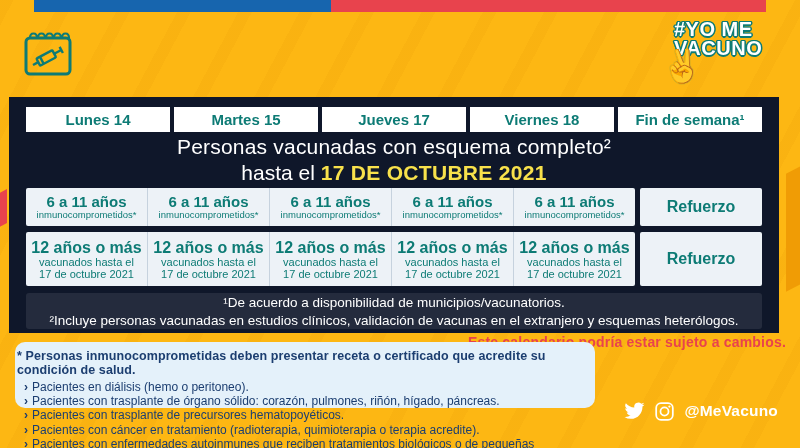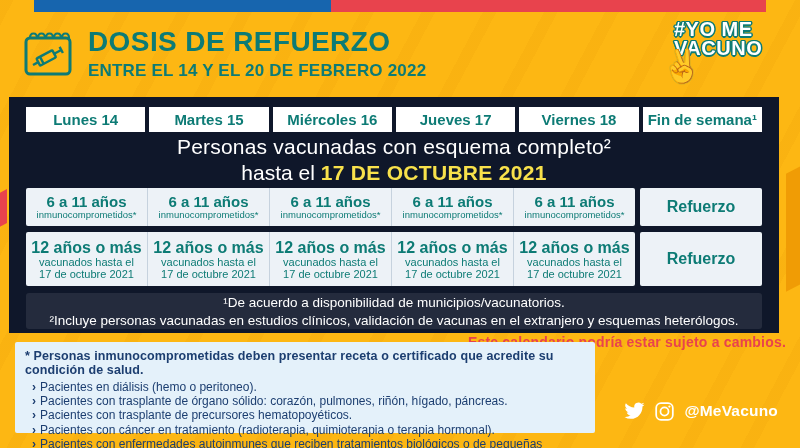--- a/index.html
+++ b/index.html
@@ -92,23 +92,23 @@
     box-sizing:border-box;
   }
 
   .disclaimer{
     position:absolute;right:14px;top:334px;
     color:#e8434d;font-size:14px;font-weight:600;letter-spacing:.2px;
   }
 
   
   .notes{
-    position:absolute;left:15px;top:342px;width:580px;height:91px;
+    position:absolute;left:15px;top:342px;width:580px;height:66px;
     background:#e4f1fa;color:#1c3e70;box-sizing:border-box;
-    padding:7px 10px 5px;border-radius:2px;
+    padding:7px 2px 5px;border-radius:10px;
   }
   .notes-title{font-size:12.5px;font-weight:700;margin-bottom:3px;letter-spacing:.1px;}
   .note-item{display:flex;gap:4px;font-size:12px;line-height:14.2px;padding-left:7px;}
   .note-item .b{font-weight:700;}
 
   
   .social{
     position:absolute;right:22px;top:400px;
     display:flex;align-items:center;gap:9px;color:#fff;
   }
@@ -130,37 +130,32 @@
     <path d="M9 12 c0-6 7-6 7 0 M17 12 c0-6 7-6 7 0 M25 12 c0-6 7-6 7 0 M33 12 c0-6 7-6 7 0 M41 12 c0-6 7-6 7 0" stroke-width="2.2"></path>
     <g transform="rotate(-28 27 31)" stroke-width="2.4">
       <rect x="16" y="27" width="18" height="8" rx="1"></rect>
       <line x1="34" y1="31" x2="42" y2="31"></line>
       <line x1="42" y1="27.5" x2="42" y2="34.5"></line>
       <line x1="10" y1="31" x2="16" y2="31"></line>
       <line x1="20" y1="27" x2="20" y2="35"></line>
     </g>
   </svg>
 
-  <div class="titles">
-    <h1>DOSIS DE REFUERZO</h1>
-    <h2>ENTRE EL 14 Y EL 20 DE FEBRERO 2022</h2>
-  </div>
 
   <div class="logo">
     <div class="l1">#YO ME</div>
     <div class="l2">VACUNO</div>
     <span class="hand">✌</span>
   </div>
 
   <section class="panel">
 
     <div class="day-row">
       <div class="day-box">Lunes 14</div>
       <div class="day-box">Martes 15</div>
-      <div class="day-box">Miércoles 16</div>
       <div class="day-box">Jueves 17</div>
       <div class="day-box">Viernes 18</div>
       <div class="day-box">Fin de semana¹</div>
     </div>
 
     <div class="banner">
       <div class="bl1">Personas vacunadas con esquema completo²</div>
       <div class="bl2"><span>hasta el </span><span class="date">17 DE OCTUBRE 2021</span></div>
     </div>
 
@@ -239,21 +234,21 @@
     <div class="note-item">
         <span class="b">›</span>
         <span>Pacientes con trasplante de órgano sólido: corazón, pulmones, riñón, hígado, páncreas.</span>
       </div>
     <div class="note-item">
         <span class="b">›</span>
         <span>Pacientes con trasplante de precursores hematopoyéticos.</span>
       </div>
     <div class="note-item">
         <span class="b">›</span>
-        <span>Pacientes con cáncer en tratamiento (radioterapia, quimioterapia o terapia hormonal).</span>
+        <span>Pacientes con cáncer en tratamiento (radioterapia, quimioterapia o terapia acredite).</span>
       </div>
     <div class="note-item">
         <span class="b">›</span>
         <span>Pacientes con enfermedades autoinmunes que reciben tratamientos biológicos o de pequeñas moléculas.</span>
       </div>
   </section>
 
   <div class="social">
     <svg width="22" height="22" viewBox="0 0 24 24" fill="#fff">
       <path d="M23.44 4.83c-.8.37-1.66.62-2.56.73.92-.55 1.63-1.43 1.96-2.48-.86.51-1.82.88-2.84 1.08a4.47 4.47 0 0 0-7.63 4.08A12.7 12.7 0 0 1 3.15 3.6a4.45 4.45 0 0 0 1.38 5.97 4.44 4.44 0 0 1-2.03-.56v.06c0 2.17 1.55 3.98 3.6 4.39-.38.1-.77.16-1.18.16-.29 0-.57-.03-.84-.08a4.48 4.48 0 0 0 4.18 3.11 8.97 8.97 0 0 1-5.56 1.92c-.36 0-.72-.02-1.07-.06a12.65 12.65 0 0 0 6.86 2.01c8.23 0 12.73-6.82 12.73-12.73l-.01-.58c.87-.63 1.63-1.42 2.23-2.38z"></path>

